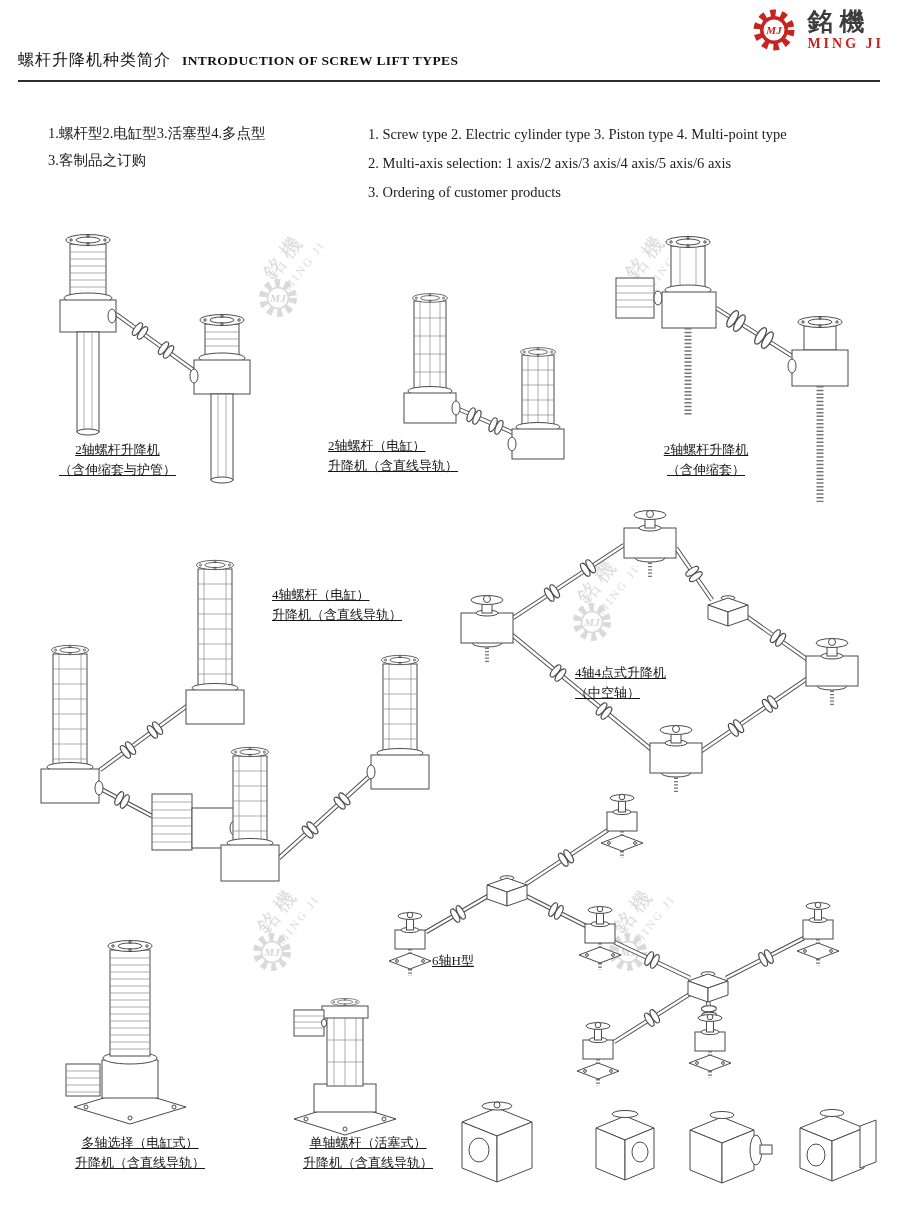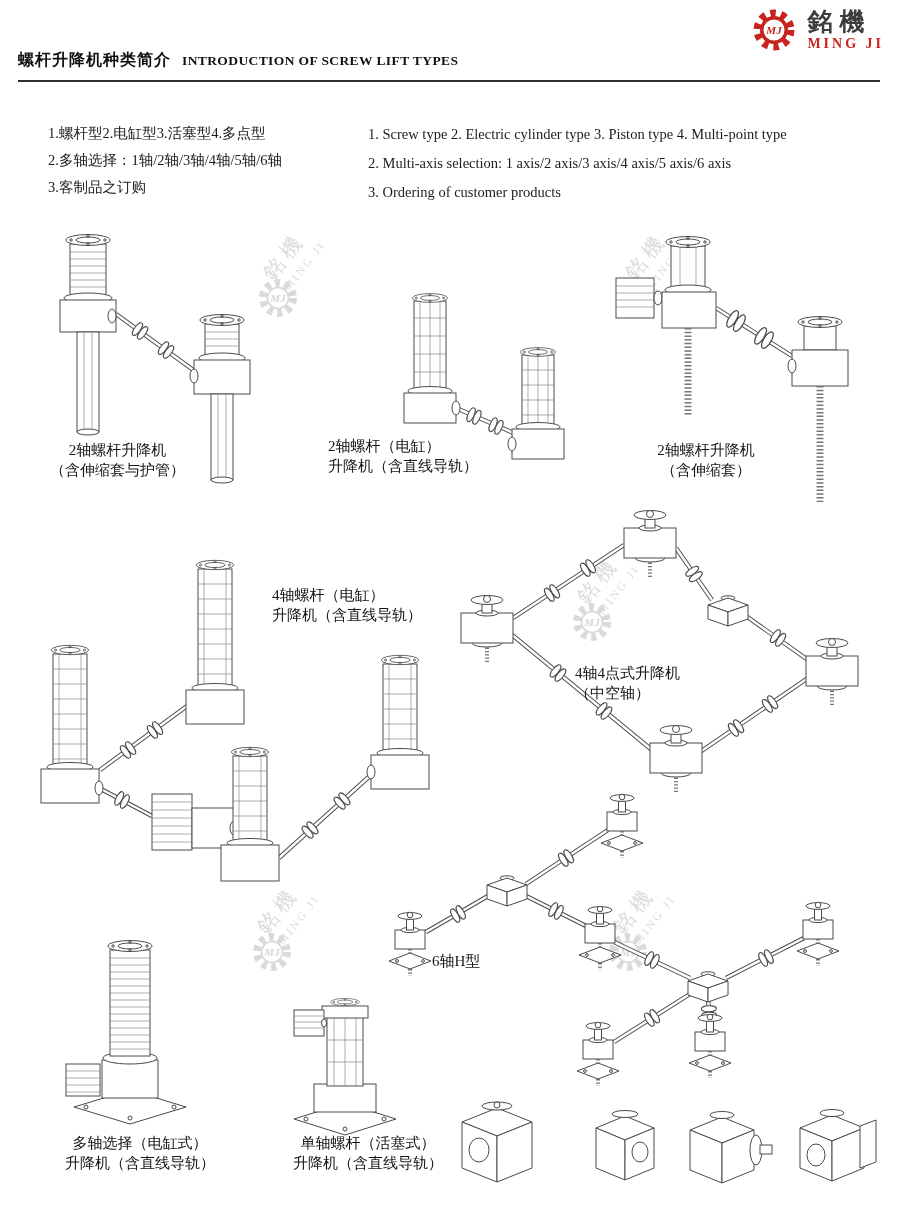--- a/index.html
+++ b/index.html
@@ -4,34 +4,34 @@
 <style>
   * { margin:0; padding:0; box-sizing:border-box; }
   html,body { background:#ffffff; }
   .page { position:relative; width:900px; height:1221px; background:#fff; overflow:hidden;
           font-family:"Liberation Serif","DejaVu Serif",serif; color:#1c1c1c; }
   .art { position:absolute; left:0; top:0; z-index:1; }
 
   
   .titlebar { position:absolute; left:18px; right:20px; top:50px; z-index:3;
               border-bottom:2px solid #2e2e2e; padding-bottom:9px; }
-  .t-zh { font-size:16px; font-weight:bold; letter-spacing:1px; color:#111; }
+  .t-zh { font-size:16px; font-weight:normal; letter-spacing:1px; color:#111; }
   .t-en { font-size:13.5px; font-weight:bold; margin-left:7px; letter-spacing:.4px; color:#111;margin-top:20px; }
   .logo { position:absolute; top:6px; right:16px; z-index:3; display:flex; align-items:center; gap:9px; }
   .logo-text .zh { font-size:25px; font-weight:bold; letter-spacing:7px; color:#3d3d3d; line-height:28px; }
   .logo-text .en { font-size:14px; font-weight:bold; color:#c8241f; letter-spacing:3px; line-height:16px; }
   .logo-mj { fill:#c8241f; font-size:11px; font-style:italic; font-weight:bold; text-anchor:middle; }
 
   
   .intro { position:absolute; top:120px; z-index:2; font-size:14.5px; }
   .intro.zh { left:20px; line-height:27px;margin-left:28px; }
   .intro.en { left:368px; line-height:29px; }
 
   
-  .caption { position:absolute; z-index:2; font-size:15px; line-height:20px; color:#161616; }
+  .caption { position:absolute; z-index:2; font-size:13px; line-height:20px; color:#161616;text-decoration:underline; }
   .caption.center { text-align:center; }
 
   
   .ln { stroke:#4a4a4a; stroke-width:1; fill:none; }
   .fw { stroke:#4a4a4a; stroke-width:1; fill:#ffffff; }
   .thin { stroke:#8a8a8a; stroke-width:.7; fill:none; }
   .shaft-o { stroke:#4a4a4a; stroke-width:4.4; fill:none; }
   .shaft-i { stroke:#ffffff; stroke-width:2.5; fill:none; }
   .screw { stroke:#767676; stroke-width:7; stroke-dasharray:1.5 2.2; fill:none; }
   .screw-sm { stroke:#767676; stroke-width:4; stroke-dasharray:1.3 2; fill:none; }
@@ -61,21 +61,20 @@
       <text x="24" y="28" class="logo-mj">MJ</text>
     </svg>
     <div class="logo-text">
       <div class="zh">銘機</div>
       <div class="en">MING JI</div>
     </div>
   </div>
 
   <div class="intro zh">
     <div>1.螺杆型2.电缸型3.活塞型4.多点型</div>
-    <div>2.多轴选择：1轴/2轴/3轴/4轴/5轴/6轴</div>
     <div>3.客制品之订购</div>
   </div>
   <div class="intro en">
     <div>1. Screw type 2. Electric cylinder type 3. Piston type 4. Multi-point type</div>
     <div>2. Multi-axis selection: 1 axis/2 axis/3 axis/4 axis/5 axis/6 axis</div>
     <div>3. Ordering of customer products</div>
   </div>
 
   <div class="caption center" style="left:30px;top:440px;width:175px;">
     <div>2轴螺杆升降机</div>

